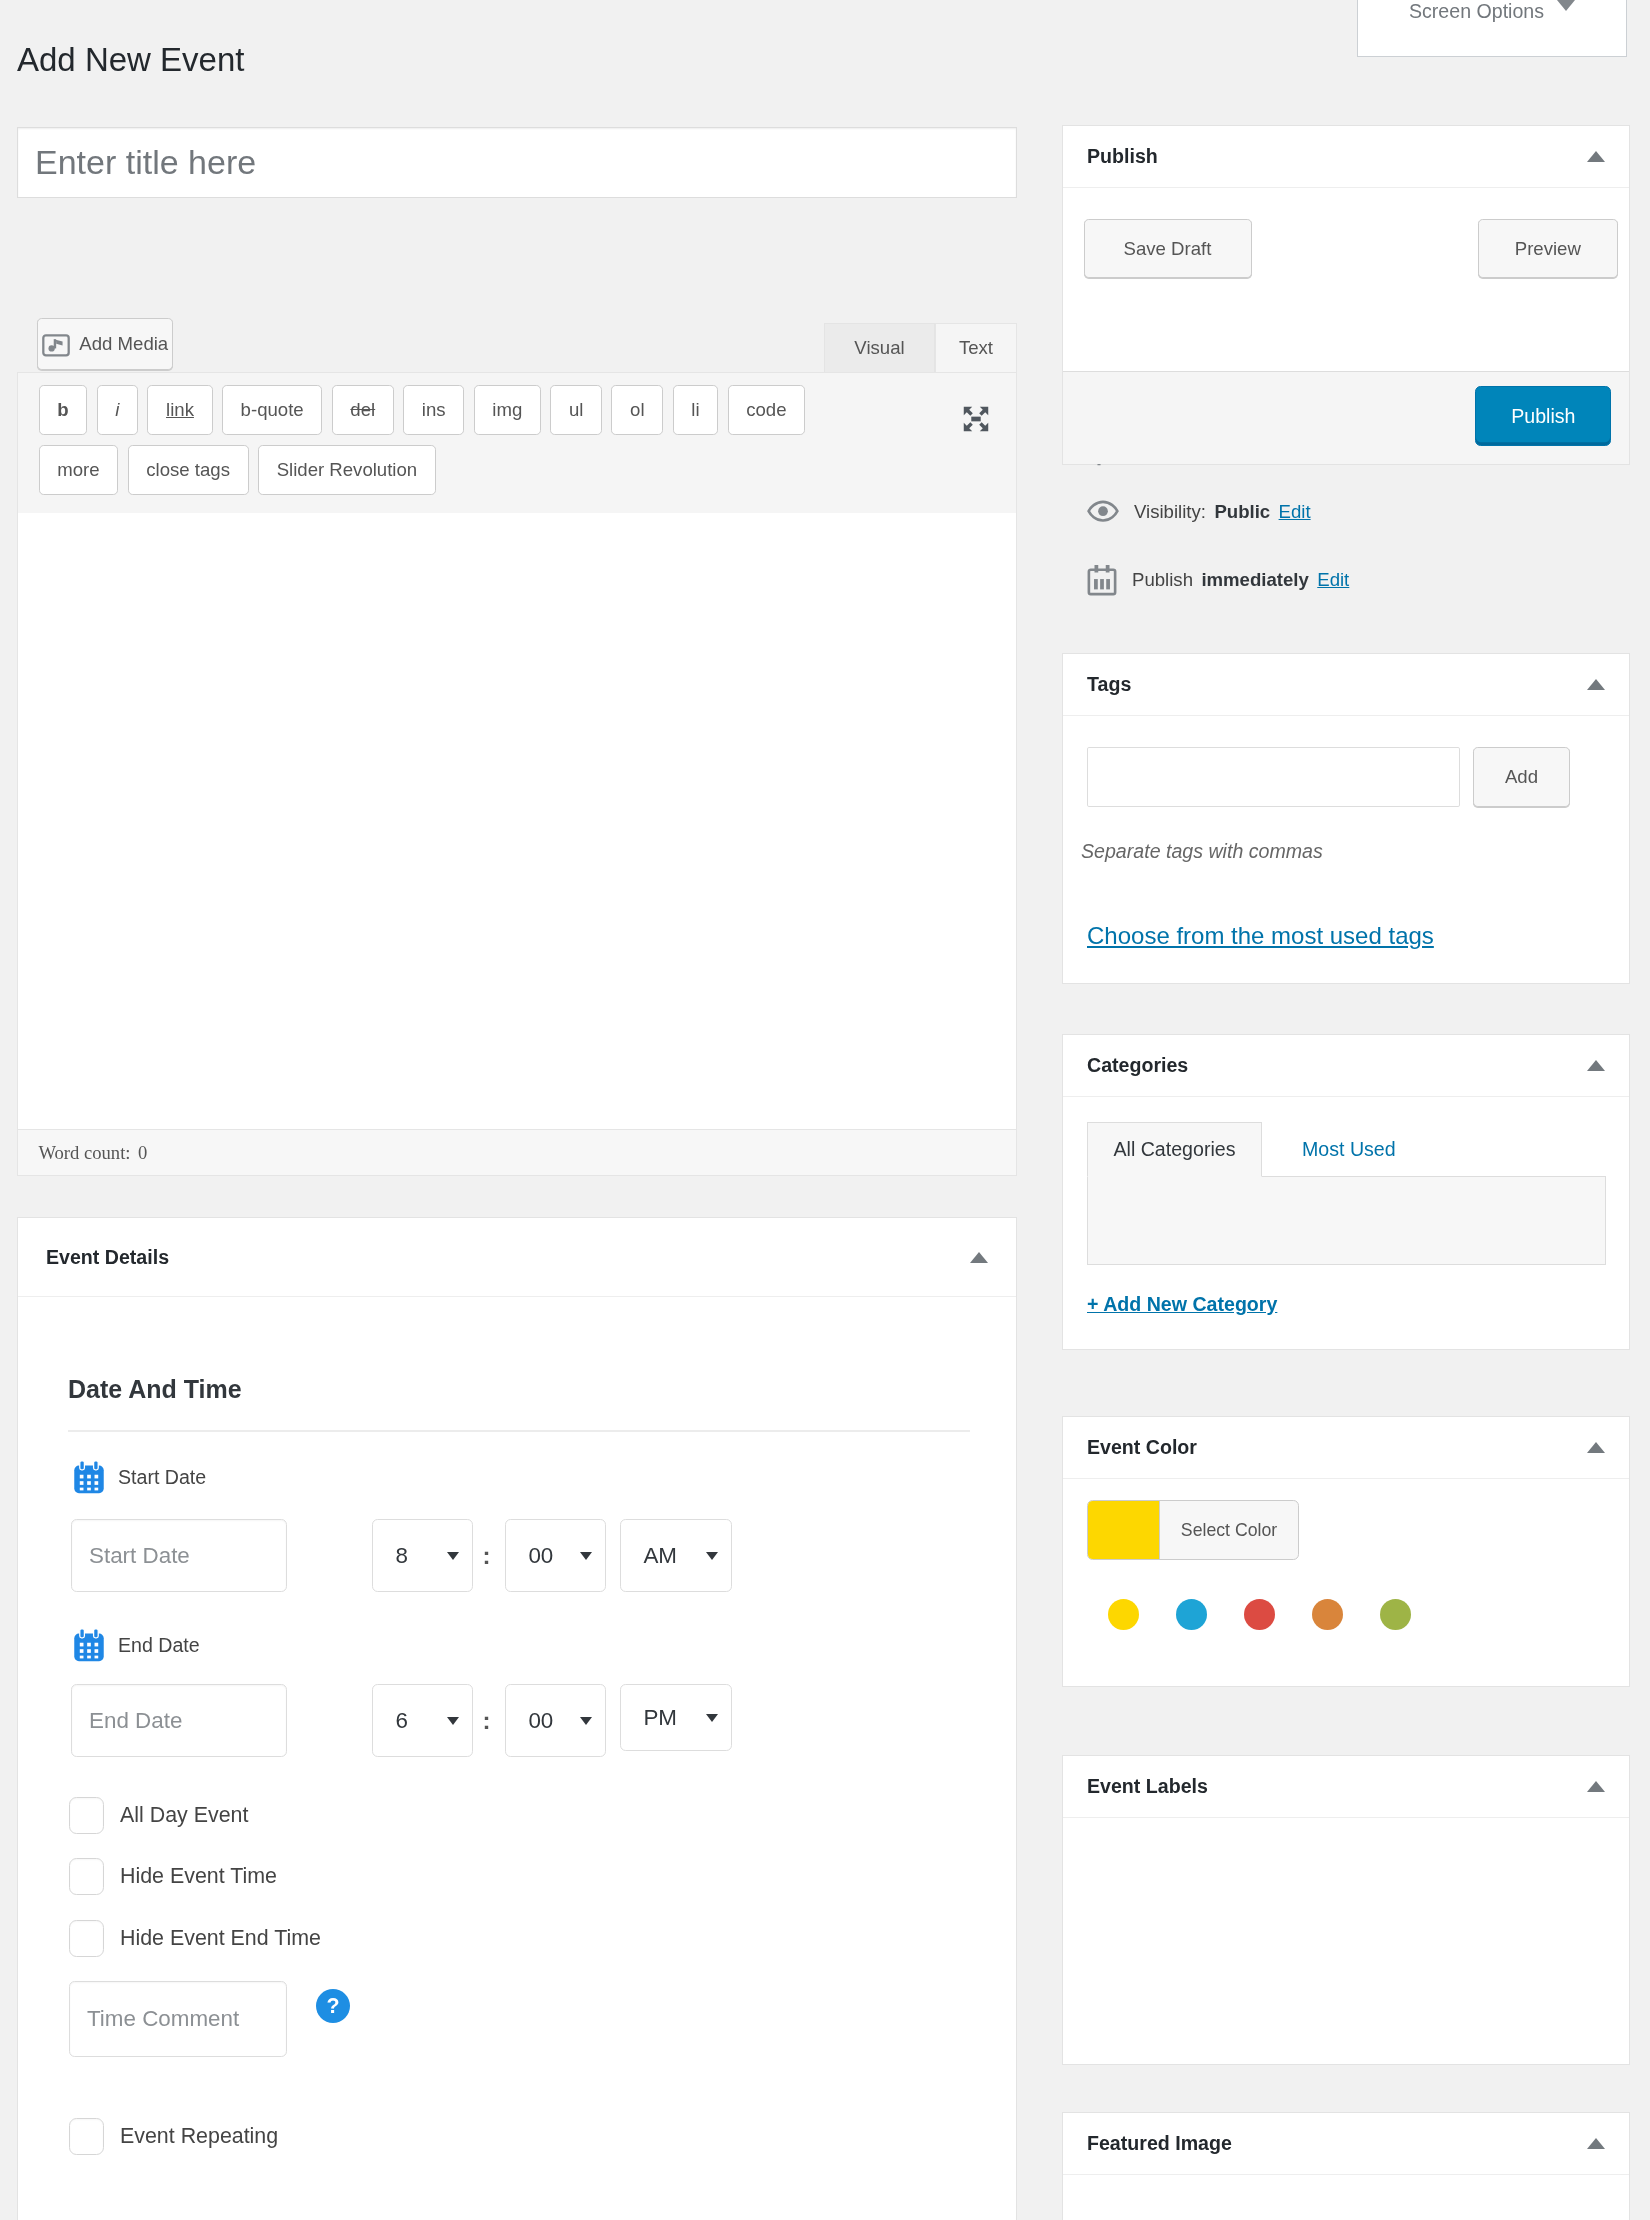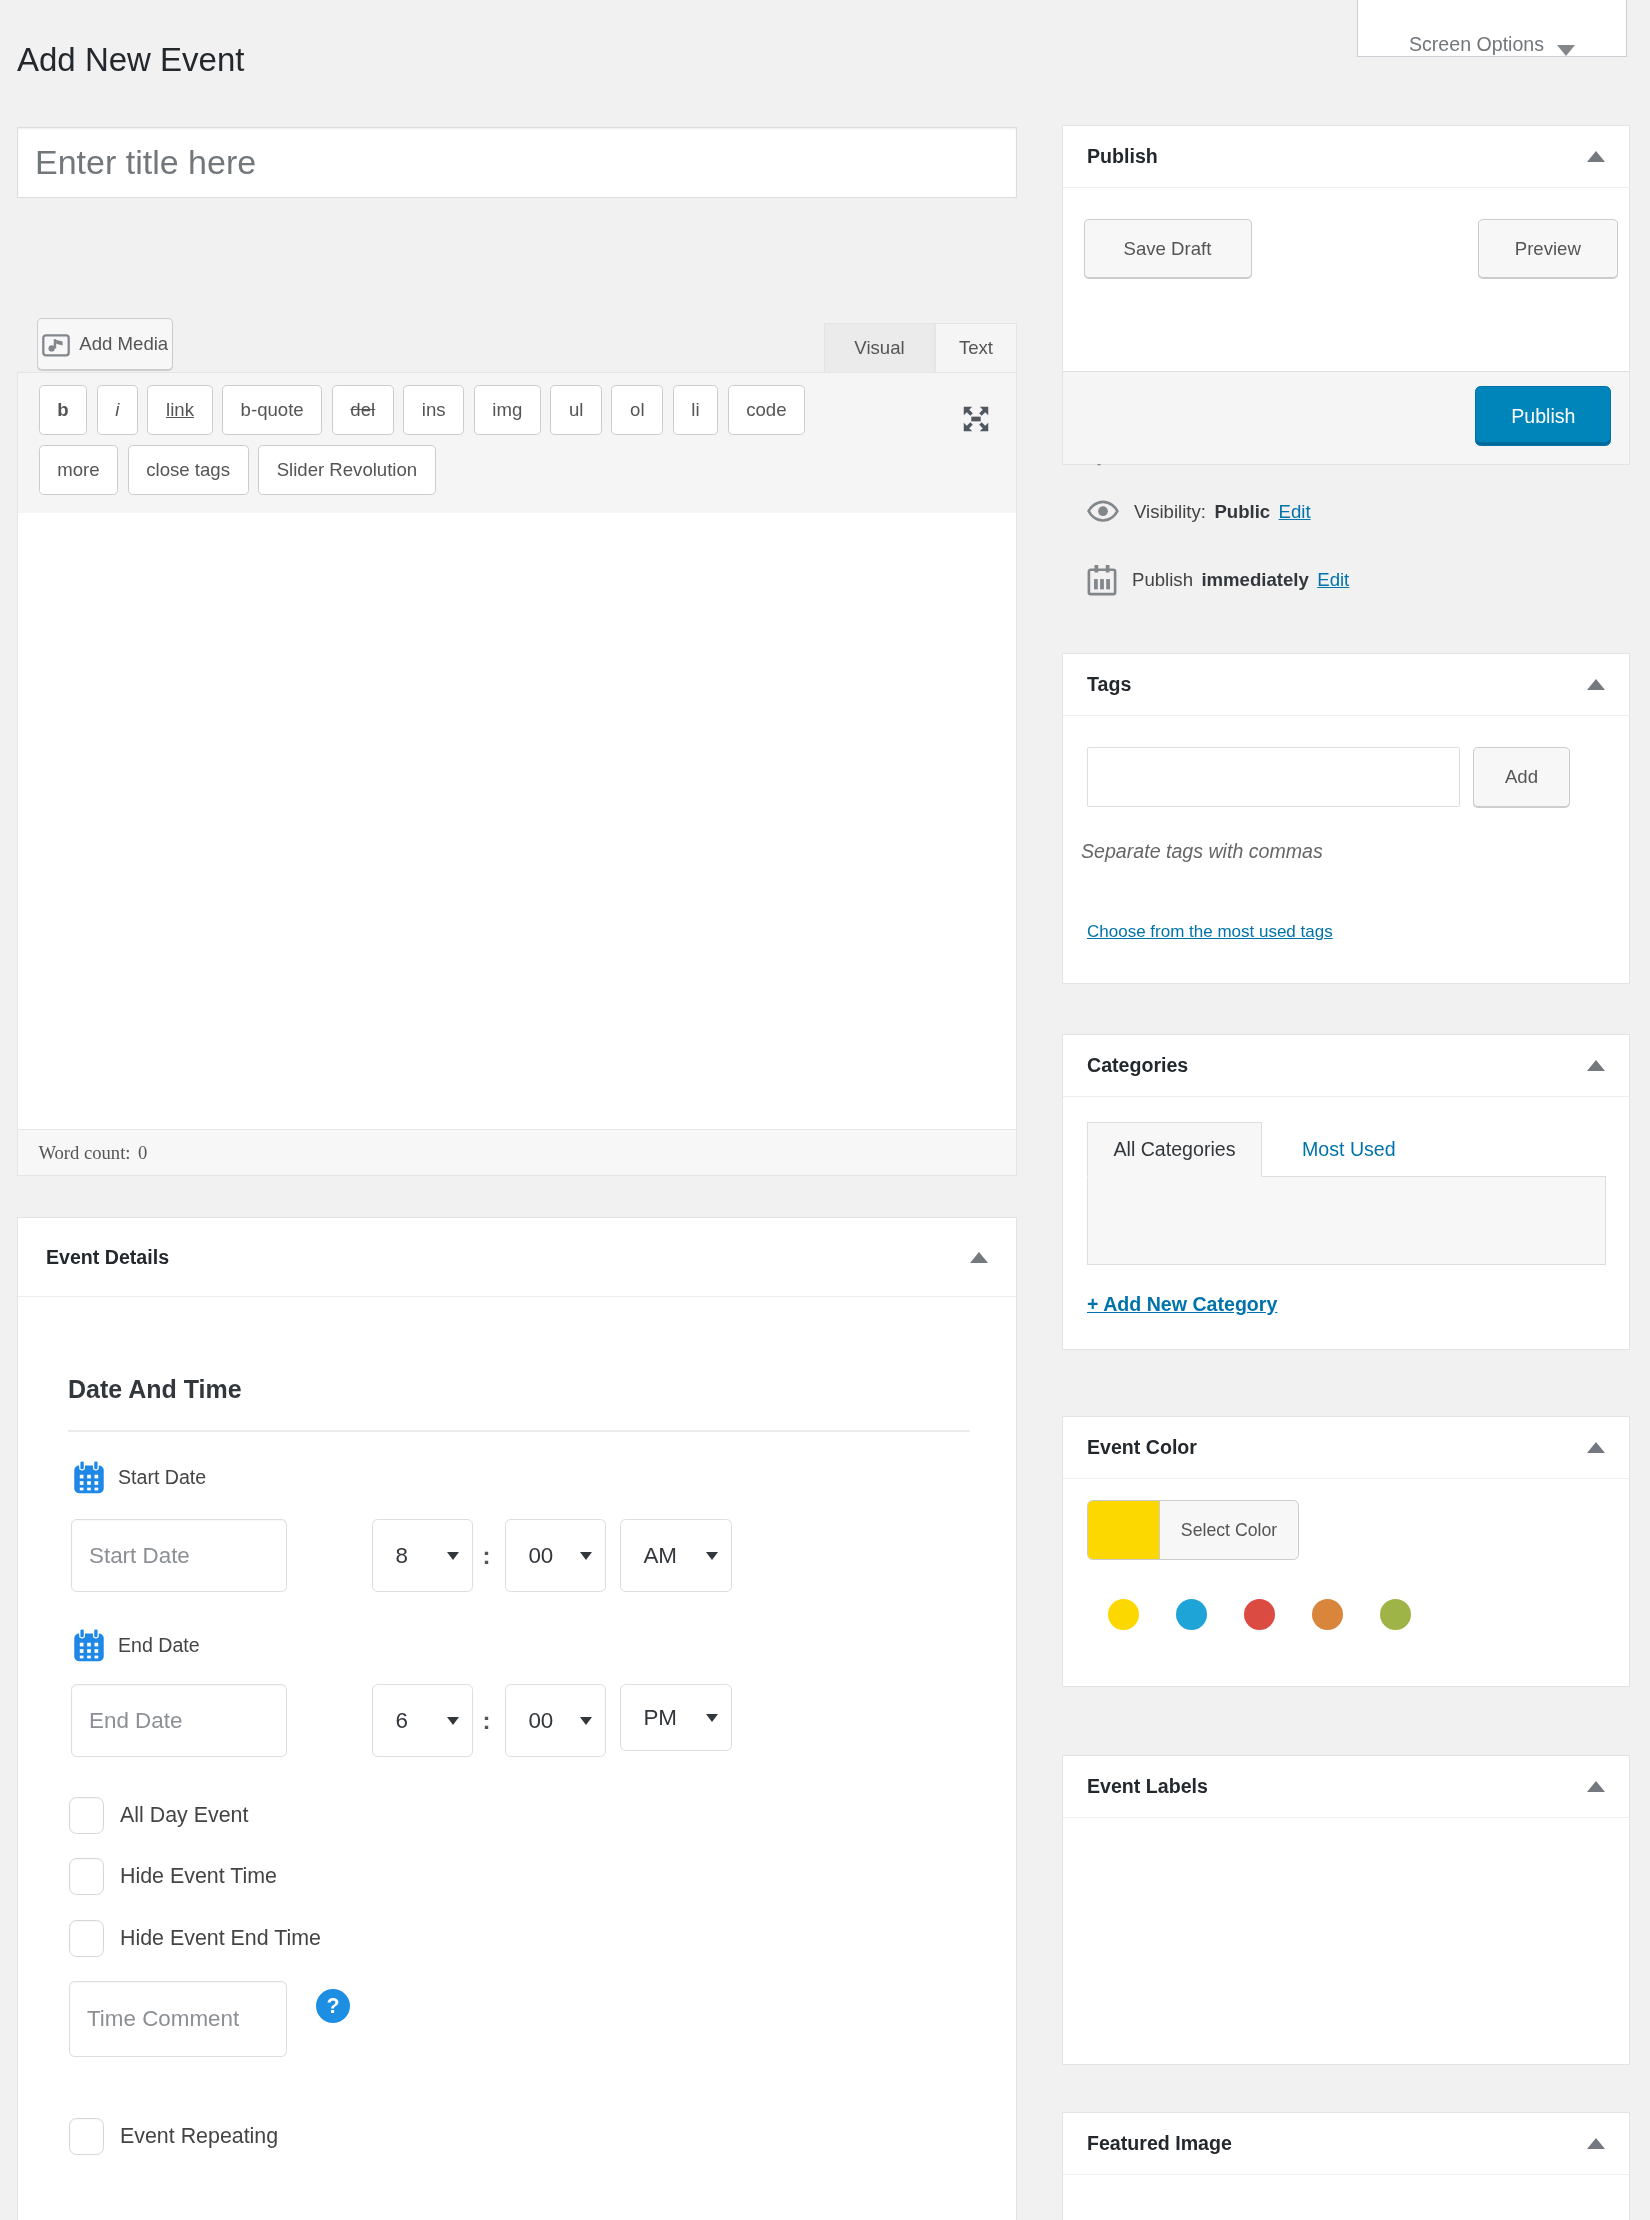--- a/index.html
+++ b/index.html
@@ -60,21 +60,21 @@
     appearance:none; -webkit-appearance:none; width:35px; height:37px; flex:0 0 auto;
     background:#fff; border:0.9px solid #d6d6d6; border-radius:7.5px;
     box-shadow:inset 0 0.9px 1.9px rgba(0,0,0,.03); cursor:pointer;
   }
   .check-row { position:absolute; left:51px; display:flex; align-items:center; gap:16px; font-size:21.4px; color:#444; height:37px; }
 
   
   #screen-options {
     position:absolute; left:1357px; top:0; width:270px; height:57px;
     background:#fff; border:0.9px solid #ccd0d4; border-top:none;
-    display:flex; align-items:flex-end; justify-content:center; gap:13px;
+    display:flex; align-items:flex-start; justify-content:center; gap:13px;
     color:#72777c; font-size:19.6px; cursor:pointer;
   }
   #page-title { position:absolute; left:17px; top:41px; font-size:33px; font-weight:400; color:#23282d; }
   #title-input {
     position:absolute; left:17px; top:127px; width:1000px; height:71px;
     font-size:34px; box-shadow:inset 0 0.9px 1.9px rgba(0,0,0,.07);
   }
   #title-input::placeholder { color:#72777c; }
 
   
@@ -144,21 +144,21 @@
   #publish-footer {
     position:absolute; left:0; right:0; bottom:0; height:93px;
     background:#f5f5f5; border-top:0.9px solid #ddd;
   }
   #publish-button { position:absolute; right:17.7px; top:14px; width:136px; height:60px; }
 
   #tags-box { top:653px; height:331px; }
   #tags-input { position:absolute; left:24px; top:93px; width:373px; height:60px; font-size:20.5px; border-radius:1.9px; }
   #tags-add { position:absolute; left:410px; top:93px; width:97px; height:60px; }
   #tags-hint { position:absolute; left:18px; top:186px; font-size:19.6px; font-style:italic; color:#666; }
-  #tags-choose { position:absolute; left:24px; top:268px; font-size:17px; }
+  #tags-choose { position:absolute; left:24px; top:268px; font-size:24px; }
 
   #categories-box { top:1034px; height:316px; }
   #cat-tab-all {
     position:absolute; left:24px; top:87px; width:175px; height:55px; z-index:2;
     background:#f7f7f7; border:0.9px solid #ddd; border-bottom:0.9px solid #f7f7f7;
     display:flex; align-items:center; justify-content:center; font-size:19.6px; color:#32373c; cursor:pointer;
   }
   #cat-tab-most {
     position:absolute; left:224px; top:87px; height:55px; padding:0 15px;
     display:flex; align-items:center; font-size:19.6px; cursor:pointer;

